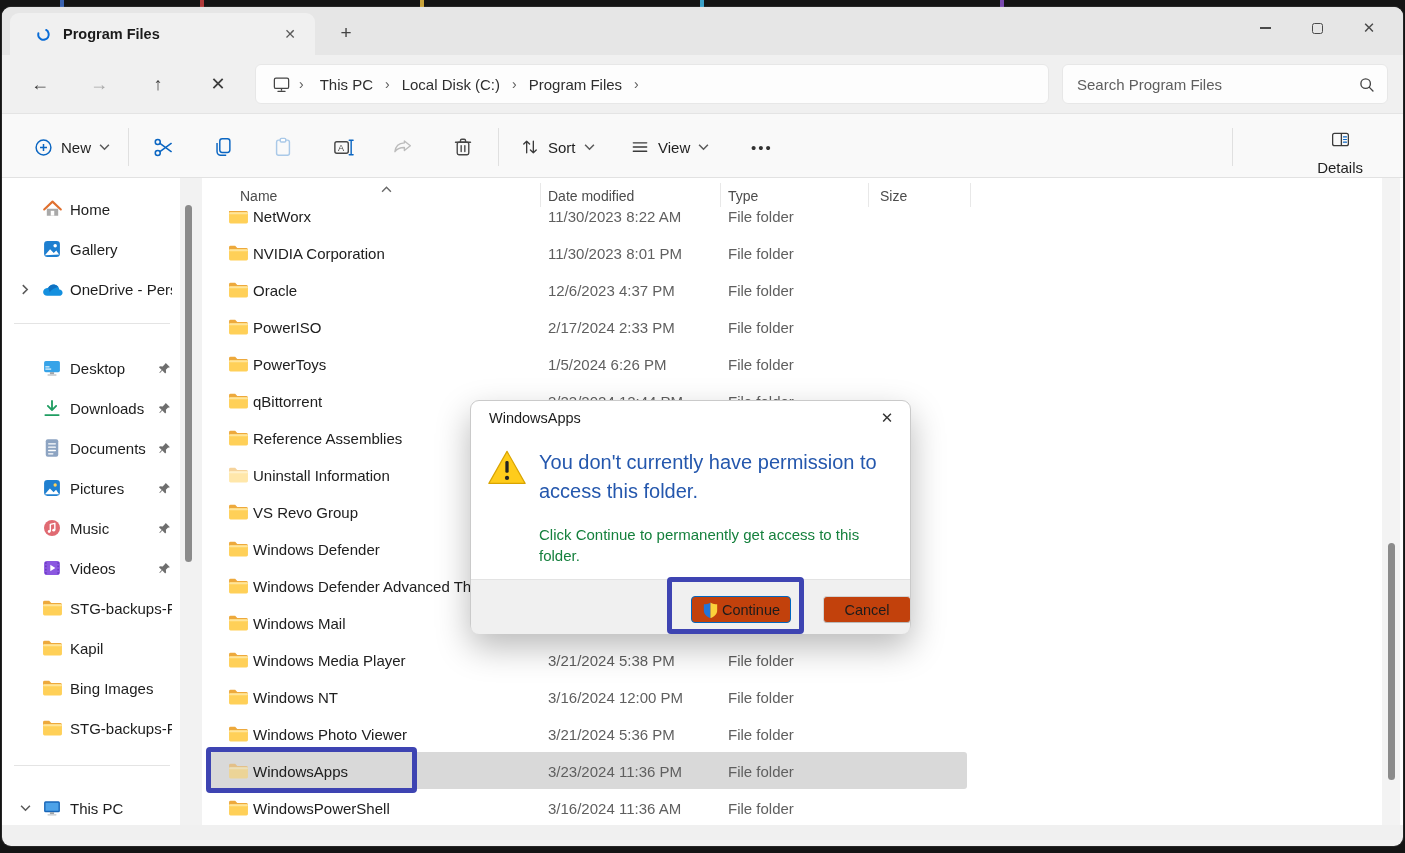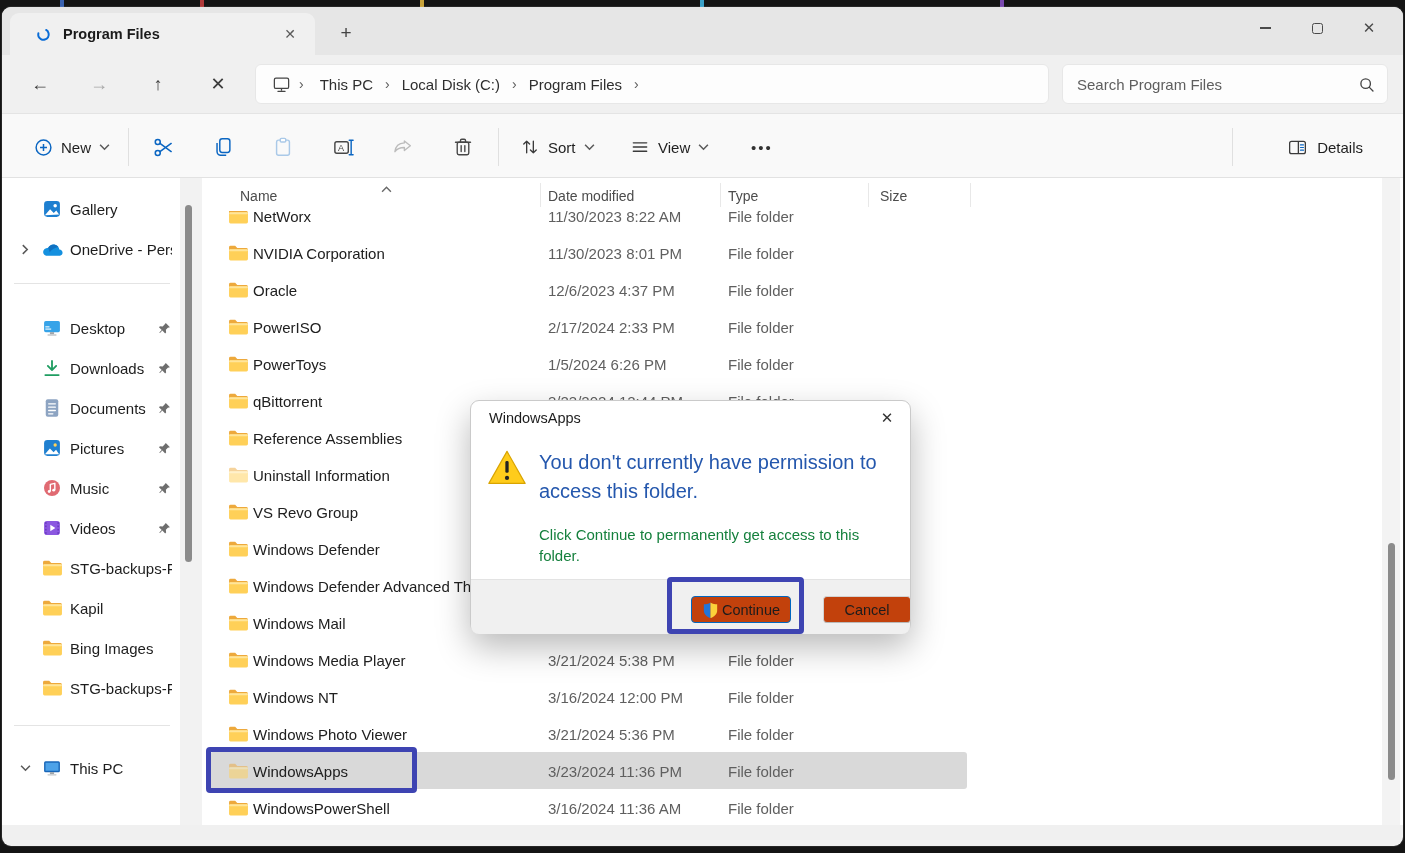--- a/index.html
+++ b/index.html
@@ -36,21 +36,21 @@
 
   
   .toolbar { position:absolute; left:0; top:106px; width:100%; height:65px; background:#f9f9f9; border-top:1px solid #e4e4e4; border-bottom:1px solid #e2e2e2; }
   .tb-new { position:absolute; left:22px; top:15px; height:36px; display:flex; align-items:center; gap:8px; padding:0 10px; border-radius:5px; }
   .tb-label { font-size:15px; color:#1f1f1f; }
   .tb-sep { position:absolute; top:14px; width:1px; height:38px; background:#e0e0e0; }
   .tb-icons { position:absolute; left:141px; top:13px; display:flex; gap:20px; }
   .tb-btn { width:40px; height:40px; display:flex; align-items:center; justify-content:center; border-radius:5px; }
   .tb-group { position:absolute; top:15px; height:36px; display:flex; align-items:center; gap:8px; padding:0 10px; border-radius:5px; }
   .tb-ellipsis { position:absolute; left:737px; top:15px; height:36px; display:flex; align-items:center; padding:0 12px; font-size:15px; letter-spacing:2px; color:#333; border-radius:5px; }
-  .tb-details { position:absolute; right:30px; top:15px; height:36px; display:flex; align-items:center; gap:9px; padding:0 10px; border-radius:5px; }
+  .tb-details { position:absolute; right:30px; top:15px; height:36px; display:flex; align-items:center; gap:9px; padding:0 10px; border-radius:5px;flex-direction:column; }
 
   
   .main { position:absolute; left:0; top:171px; width:100%; height:647px; background:#ffffff; }
 
   
   .sidebar { position:absolute; left:0; top:0; width:178px; height:100%; background:#fff; }
   .side-list { position:absolute; left:0; top:11px; width:100%; }
   .side-item { height:40px; display:flex; align-items:center; padding:0 8px 0 14px; gap:6px; border-radius:5px; }
   .side-chevron { width:18px; display:flex; justify-content:center; }
   .side-icon { width:24px; display:flex; justify-content:center; }
@@ -292,20 +292,31 @@
               </g>
             </svg>
           </span>
         <span class="tb-label">Details</span>
       </div>
     </div>
 
     <div class="main">
       <div class="sidebar">
         <div class="side-list" id="side-list">
+            <div class="side-item">
+              <span class="side-chevron"></span>
+              <span class="side-icon">
+                <svg width="21" height="21" viewBox="0 0 24 24">
+                  <path d="M5.5 11v8h13v-8" fill="#a9a9a9"></path>
+                  <rect x="10" y="13.5" width="4" height="5.5" fill="#ffffff"></rect>
+                  <path d="M2.5 12L12 3l9.5 9" fill="none" stroke="#e0702f" stroke-width="2.4" stroke-linecap="round" stroke-linejoin="round"></path>
+                </svg>
+              </span>
+              <span class="side-label">Home</span>
+            </div>
             <div class="side-item">
               <span class="side-chevron"></span>
               <span class="side-icon">
                 <svg width="20" height="20" viewBox="0 0 24 24">
                   <rect x="2.5" y="2.5" width="19" height="19" rx="4" fill="#1e7fd0"></rect>
                   <circle cx="15.8" cy="8.2" r="2.1" fill="#fff"></circle>
                   <path d="M3.5 19.5l6.2-7.2 4.4 4.6 3-3 3.4 4.6z" fill="#fff"></path>
                 </svg>
               </span>
               <span class="side-label">Gallery</span>

